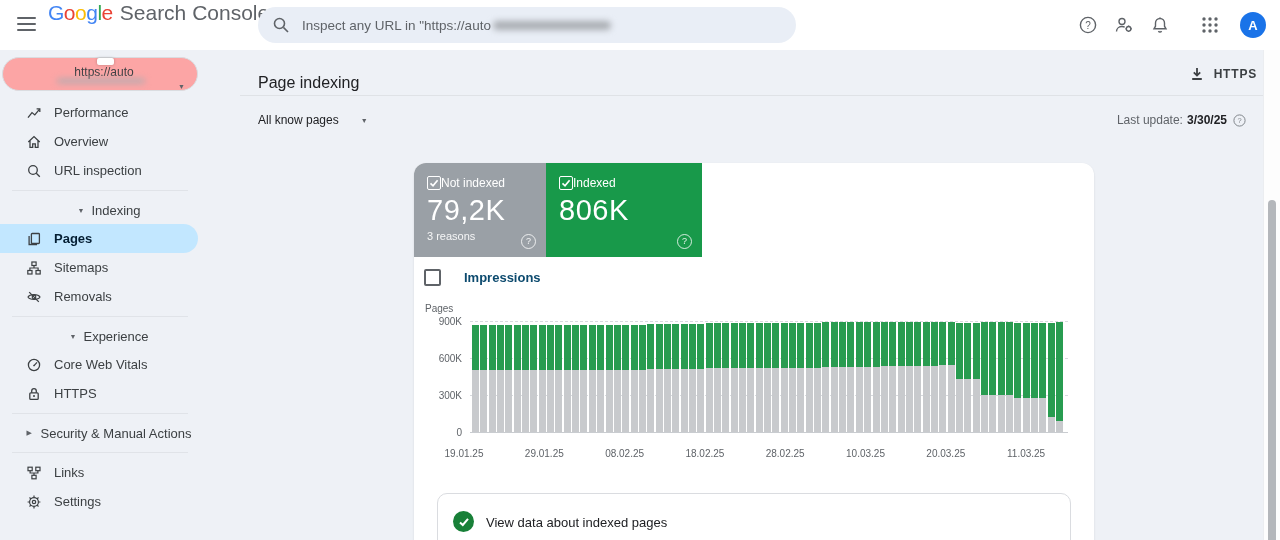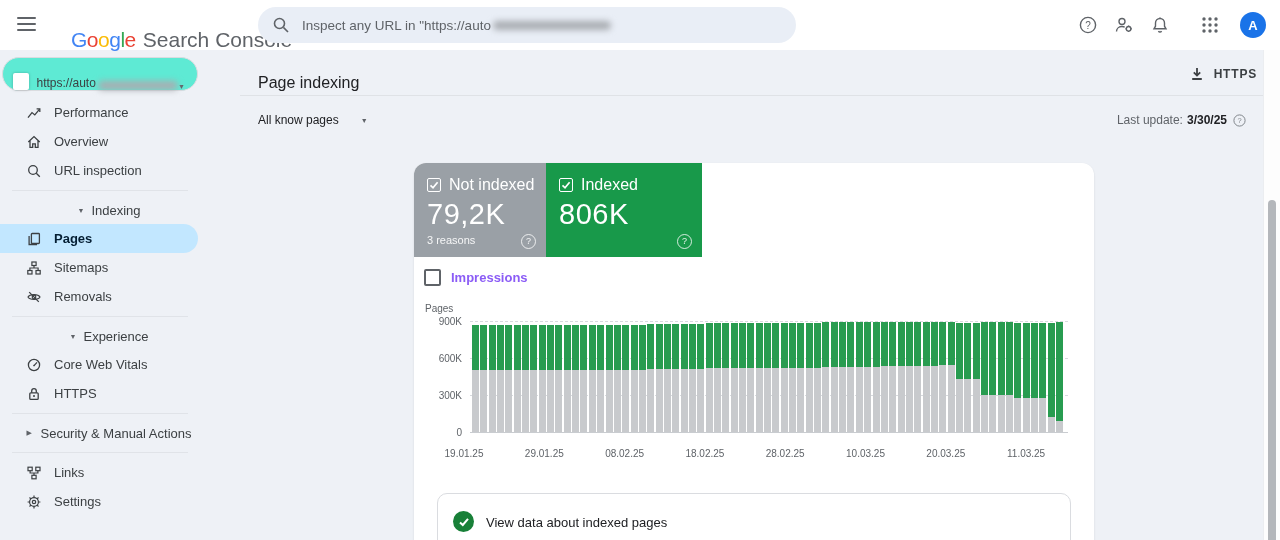--- a/index.html
+++ b/index.html
@@ -4,39 +4,39 @@
 <style>
   html,body{margin:0;padding:0;}
   body{width:1280px;height:540px;overflow:hidden;background:#eef1f6;
        font-family:"Liberation Sans",sans-serif;color:#202124;position:relative;}
   .stage{position:absolute;inset:0;}
 
   
   .topbar{position:absolute;left:0;top:0;width:1280px;height:50px;background:#fff;}
   .hamburger{position:absolute;left:17px;top:17px;width:19px;height:15px;border:0;background:none;cursor:pointer;padding:0;}
   .hamburger span{display:block;height:2px;background:#5f6368;border-radius:1px;margin-bottom:4px;}
-  .logo{position:absolute;left:48px;top:28px;font-size:21px;display:flex;align-items:baseline;margin-left:23px;}
+  .logo{position:absolute;left:48px;top:1px;font-size:21px;display:flex;align-items:baseline;}
   .logo .lg{letter-spacing:-0.5px;font-weight:500;}
   .logo .lp{color:#5f6368;margin-left:7px;font-weight:400;}
   .search{position:absolute;left:258px;top:7px;width:538px;height:36px;background:#e9eef6;border-radius:18px;display:flex;align-items:center;}
   .search svg{margin-left:14px;flex:0 0 auto;}
   .search .ph{margin-left:12px;font-size:13.5px;color:#5f6368;white-space:nowrap;}
   .redact{display:inline-block;height:9px;border-radius:5px;background:#a9adb2;filter:blur(3px);vertical-align:middle;margin-left:2px;}
   .r-search{width:118px;}
   .r-prop{width:88px;}
   .top-icons{position:absolute;right:14px;top:0;height:50px;display:flex;align-items:center;}
   .tico{width:36px;height:36px;display:flex;align-items:center;justify-content:center;background:none;border:0;cursor:pointer;padding:0;}
   .tico.apps{margin-left:14px;}
   .avatar{width:26px;height:26px;border-radius:50%;color:#fff;font-size:13px;font-weight:700;
           display:flex;align-items:center;justify-content:center;margin-left:12px;cursor:pointer;}
 
   
   .sidebar{position:absolute;left:0;top:50px;width:200px;bottom:0;}
-  .prop{position:absolute;left:2px;top:7px;width:194px;height:32px;background:#5eead4;border:1px solid #dadce0;
-        border-radius:17px;display:flex;align-items:flex-end;cursor:pointer;}
+  .prop{position:absolute;left:2px;top:7px;width:194px;height:32px;background:#fca5a5;border:1px solid #dadce0;
+        border-radius:17px;display:flex;align-items:center;cursor:pointer;flex-direction:column;}
   .prop .fav{width:17px;height:17px;background:#fff;box-shadow:0 0 3px rgba(0,0,0,.25);margin-left:10px;border-radius:2px;}
   .prop .url{margin-left:8px;font-size:12px;color:#3c4043;white-space:nowrap;}
   .prop .caret{margin-left:auto;margin-right:12px;font-size:7px;color:#5f6368;}
   .nav{position:absolute;left:0;top:48px;right:0;}
   .nav-item{height:29px;display:flex;align-items:center;cursor:pointer;}
   .nav-item .nico{width:16px;height:16px;margin-left:26px;flex:0 0 auto;display:flex;}
   .nav-item .nlabel{margin-left:12px;font-size:13px;color:#3c4043;white-space:nowrap;}
   .nav-item.selected{border-radius:0 15px 15px 0;width:198px;}
   .nav-item.selected .nlabel{font-weight:700;color:#041e33;}
   .nav-sec{height:28px;display:flex;align-items:center;cursor:pointer;justify-content:center;}
@@ -58,28 +58,28 @@
 
   
   .card{position:absolute;left:414px;top:163px;width:680px;height:430px;background:#fff;border-radius:12px;
         box-shadow:0 1px 2px rgba(60,64,67,.15);}
   .tabs{display:flex;}
   .tab{height:94px;position:relative;color:#fff;cursor:pointer;box-sizing:border-box;padding:13px 0 0 13px;}
   .tab.gray{width:132px;border-top-left-radius:12px;}
   .tab.green{width:156px;}
   .tab .chkrow{display:flex;align-items:center;}
   .tab .chk{width:12px;height:12px;border:1.5px solid #fff;border-radius:2px;display:flex;align-items:center;justify-content:center;}
-  .tab .tlabel{font-size:16px;margin-left:8px;}
+  .tab .tlabel{font-size:12px;}
   .tab .tvalue{font-size:29px;font-weight:400;margin-top:4px;letter-spacing:.5px;}
   .tab .tsub{font-size:11px;margin-top:3px;opacity:.9;}
   .tab .qmark{position:absolute;right:10px;bottom:8px;width:13px;height:13px;border:1px solid rgba(255,255,255,.8);
               border-radius:50%;font-size:9px;line-height:13px;text-align:center;color:rgba(255,255,255,.9);cursor:pointer;}
   .improw{position:absolute;left:10px;top:106px;display:flex;align-items:center;cursor:pointer;}
   .improw .chk{width:13px;height:13px;border:2px solid #5f6368;border-radius:2px;background:#fff;}
-  .improw .ilabel{margin-left:10px;font-size:13px;font-weight:700;color:#8b5cf6;}
+  .improw .ilabel{margin-left:23px;font-size:13px;font-weight:700;color:#0c4a6e;}
 
   .ylab{position:absolute;left:11px;top:140px;font-size:10px;color:#5f6368;}
   .yticks{position:absolute;left:12px;top:158px;width:36px;height:111px;}
   .yticks div{position:absolute;right:0;transform:translateY(-50%);font-size:10px;color:#5f6368;}
   .plot{position:absolute;left:56px;top:158px;width:598px;height:111px;border-bottom:1px solid #c9ccd0;}
   .gline{position:absolute;left:0;right:0;height:0;border-top:1px dashed #d7dade;}
   .bars{position:absolute;left:2px;right:4px;top:0;bottom:0;display:flex;align-items:flex-end;justify-content:space-between;}
   .bar{width:7px;display:flex;flex-direction:column;justify-content:flex-end;}
   .xlabels{position:absolute;left:56px;top:285px;width:598px;height:12px;}
   .xlabels div{position:absolute;transform:translateX(-50%);font-size:10px;color:#5f6368;white-space:nowrap;}

